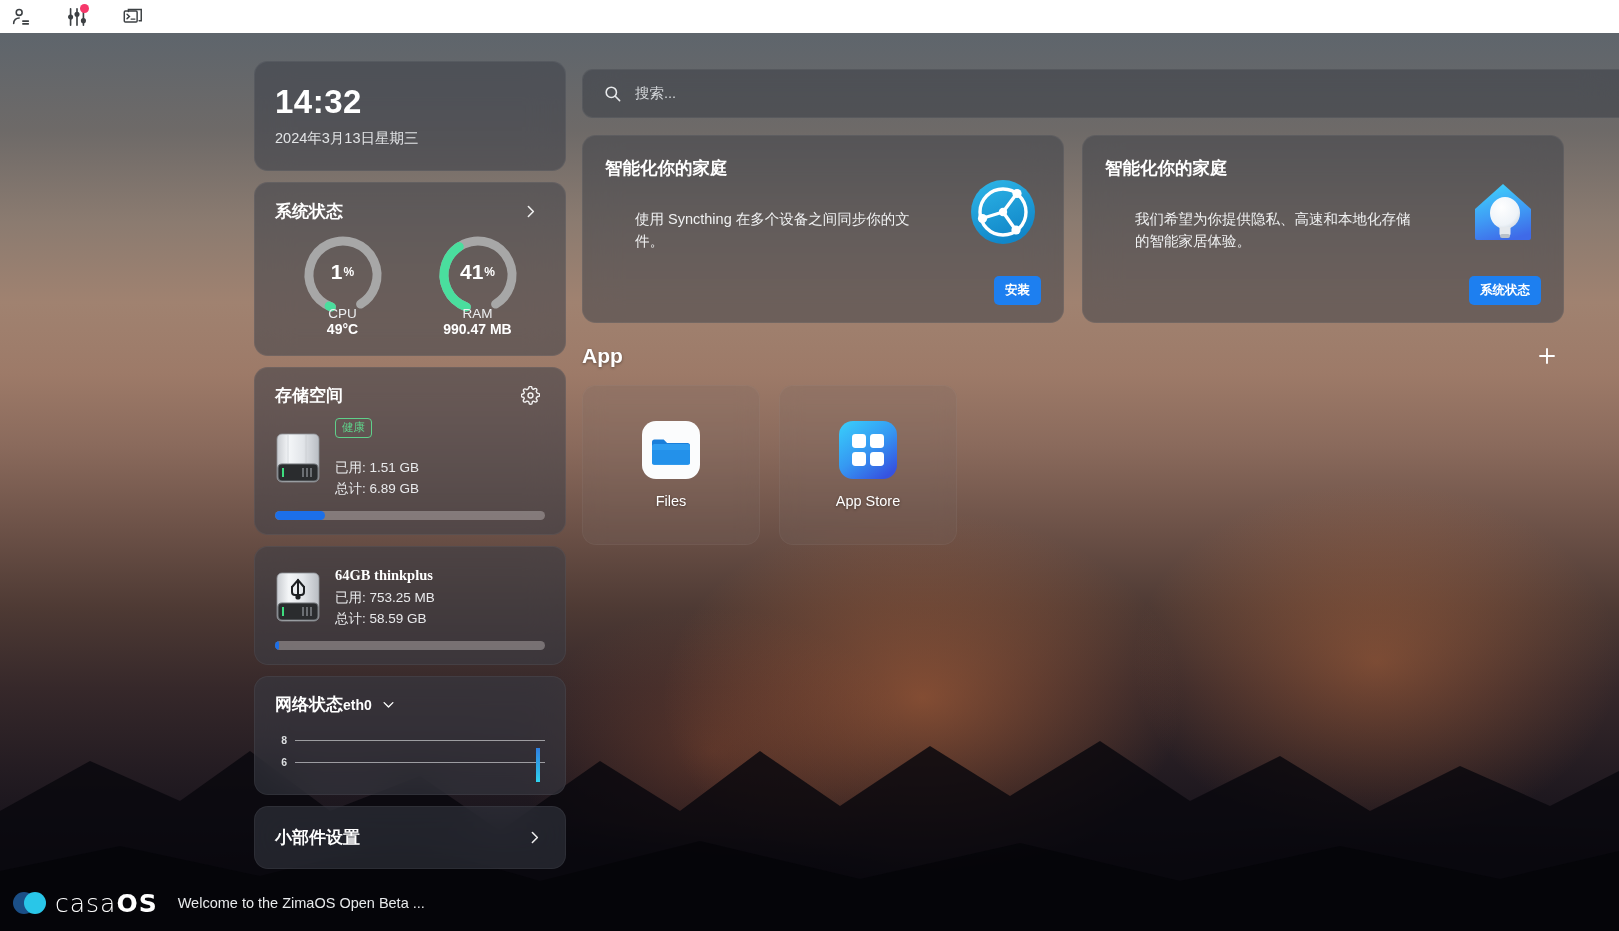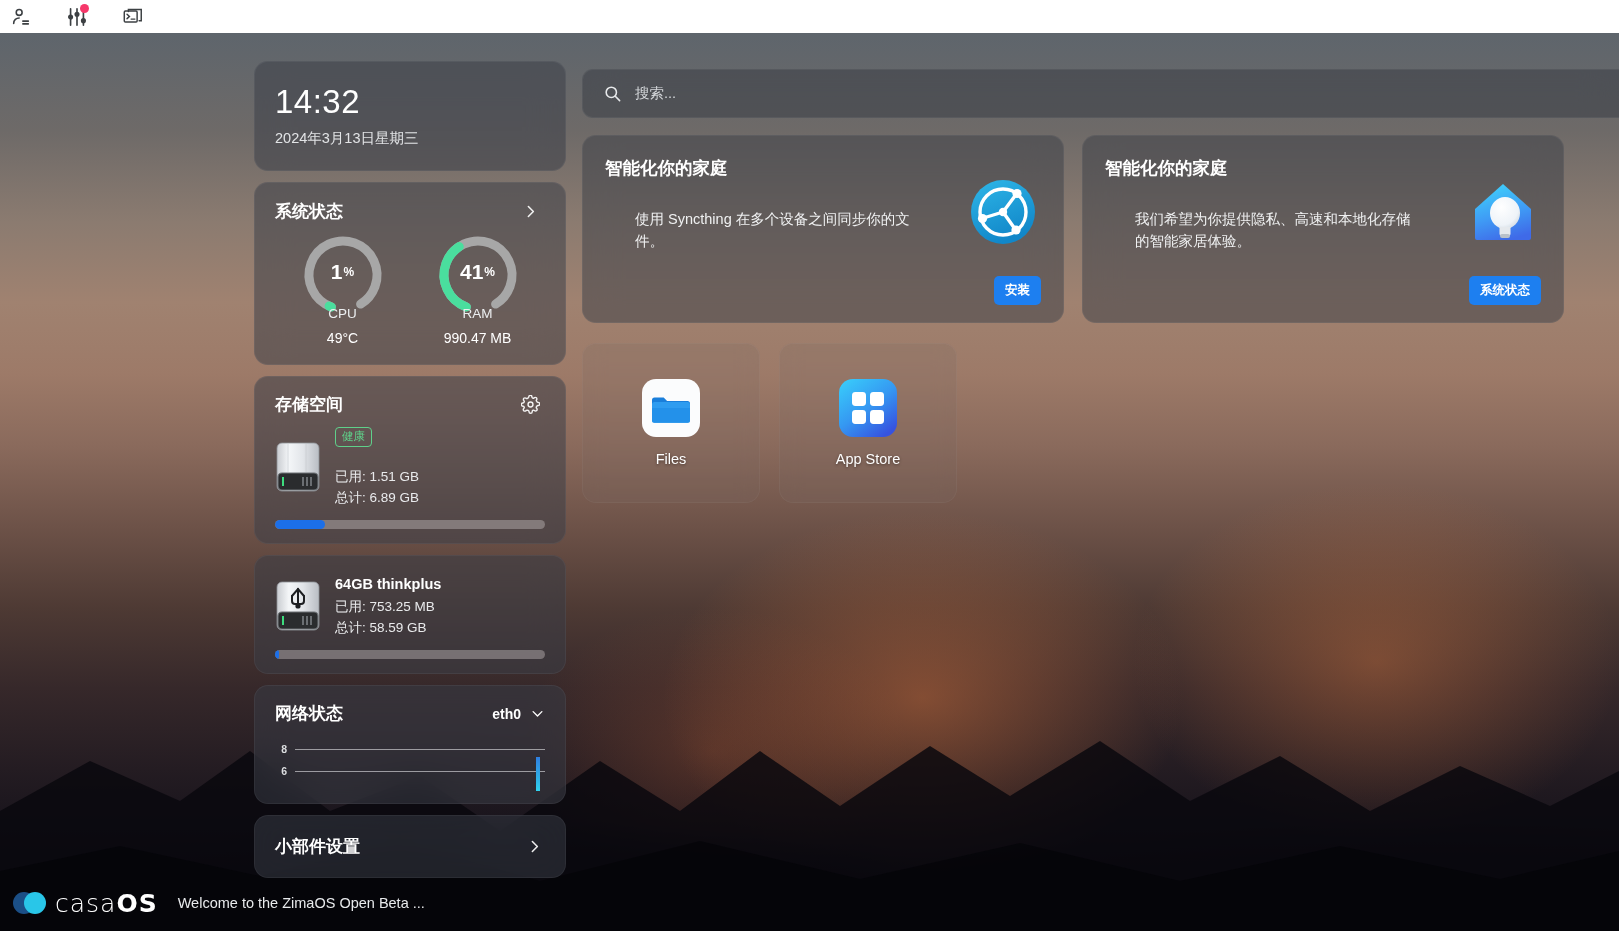--- a/index.html
+++ b/index.html
@@ -84,21 +84,21 @@
   }
 
   
   .left-col {
     position: absolute;
     left: 254px; top: 28px;
     width: 312px;
   }
   .clock-card { padding: 22px 20px 22px 20px; margin-bottom: 11px; }
   .clock-time {
-    font-size: 33px; font-weight: 400; letter-spacing: .5px;
+    font-size: 33px; font-weight: 700; letter-spacing: .5px;
     line-height: 1.1; color: #fff;
   }
   .clock-date { font-size: 14.5px; color: #e2e4e6; margin-top: 9px; }
 
   .card-head {
     display: flex; align-items: center; justify-content: space-between;
     padding: 0 4px 0 0;
   }
   .card-title { font-size: 17px; font-weight: 600; color: #fff; }
   .chev {
@@ -116,45 +116,45 @@
     position: absolute; inset: 0;
     display: flex; align-items: center; justify-content: center;
     font-size: 21px; font-weight: 700; color: #fff;
     padding-bottom: 6px;
   }
   .gauge-val .unit { font-size: 12px; font-weight: 600; margin-left: 1px; }
   .gauge-label {
     font-size: 13.5px; color: #eceef0; margin-top: -13px;
     position: relative; z-index: 2;
   }
-  .gauge-sub { font-size: 14px; font-weight: 400; color: #fff; margin-top: 9px; }
+  .gauge-sub { font-size: 14px; font-weight: 700; color: #fff; }
 
   .storage-card { padding: 16px 20px 14px; margin-bottom: 11px; }
   .drive-row { display: flex; align-items: center; gap: 14px; margin-top: 11px; }
   .drive-icon { width: 46px; height: 52px; flex: 0 0 46px; }
   .drive-meta { display: flex; flex-direction: column; gap: 1px; }
   .badge-health {
     display: inline-block; align-self: flex-start;
     font-size: 11.5px; color: #5fd08a;
     border: 1px solid #5fd08a; border-radius: 4px;
     padding: 1px 6px 2px; margin-bottom: 19px;
   }
   .drive-line { font-size: 13.5px; color: #e9eaec; line-height: 1.45; }
-  .drive-name { font-size: 14.5px; font-weight: 700; color: #fff; line-height: 1.5; }
+  .drive-name { font-size: 14.5px; font-weight: 700; color: #fff; line-height: 1.5; font-family: Liberation Serif, serif; }
   .bar-track {
     height: 9px; border-radius: 5px;
     background: rgba(190,185,185,0.45);
     margin-top: 13px; overflow: hidden;
   }
   .bar-fill { height: 100%; border-radius: 5px; background: #1c6fe8; }
 
   .usb-card { padding: 18px 20px 14px; margin-bottom: 11px; }
 
   .net-card { padding: 16px 20px 16px; margin-bottom: 11px; }
-  .net-head { display: flex; align-items: center; justify-content: space-between; }
+  .net-head { display: flex; align-items: center; }
   .net-iface {
     display: flex; align-items: center; gap: 9px;
     font-size: 14px; font-weight: 700; color: #fff;
     cursor: pointer;
   }
   .net-chart { position: relative; height: 46px; margin-top: 16px; }
   .net-grid-row {
     position: absolute; left: 0; right: 0;
     display: flex; align-items: center; gap: 8px;
   }
@@ -517,20 +517,28 @@
         <path d="M34 6L62 31v29a2 2 0 01-2 2H8a2 2 0 01-2-2V31z" fill="url(#house)"></path>
         <ellipse cx="36" cy="35" rx="15" ry="16" fill="url(#bulb)"></ellipse>
         <path d="M30.5 49h11v6.5a2.5 2.5 0 01-2.5 2.5h-6a2.5 2.5 0 01-2.5-2.5z" fill="#e5e9ed"></path>
         <rect x="31" y="56" width="10" height="4" rx="2" fill="#b9c1c9"></rect>
       </svg>
       <button class="promo-btn">系统状态</button>
     </div>
   </div>
 
   <div class="app-section">
+    <div class="app-head">
+      <div class="app-head-title">App</div>
+      <div class="add-btn">
+        <svg width="24" height="24" viewBox="0 0 24 24" fill="none" stroke="#fff" stroke-width="1.9" stroke-linecap="round">
+            <path d="M12 5v14M5 12h14"></path>
+          </svg>
+      </div>
+    </div>
     <div class="app-grid">
 
       <div class="app-tile">
         <svg class="app-icon" viewBox="0 0 58 58">
           <rect x="0" y="0" width="58" height="58" rx="14" fill="#fbfcfd"></rect>
           <path d="M10 21a2.5 2.5 0 012.5-2.5h9.2l3.4 3.6h20.4A2.5 2.5 0 0148 24.6V27H10z" fill="#1a7fdb"></path>
           <path d="M10 25.5A2.5 2.5 0 0112.5 23h33A2.5 2.5 0 0148 25.5v15.8a2.5 2.5 0 01-2.5 2.5h-33A2.5 2.5 0 0110 41.3z" fill="#2e9cf0"></path>
           <path d="M10 29h38v12.3a2.5 2.5 0 01-2.5 2.5h-33A2.5 2.5 0 0110 41.3z" fill="#2391ea"></path>
         </svg>
         <div class="app-label">Files</div>

